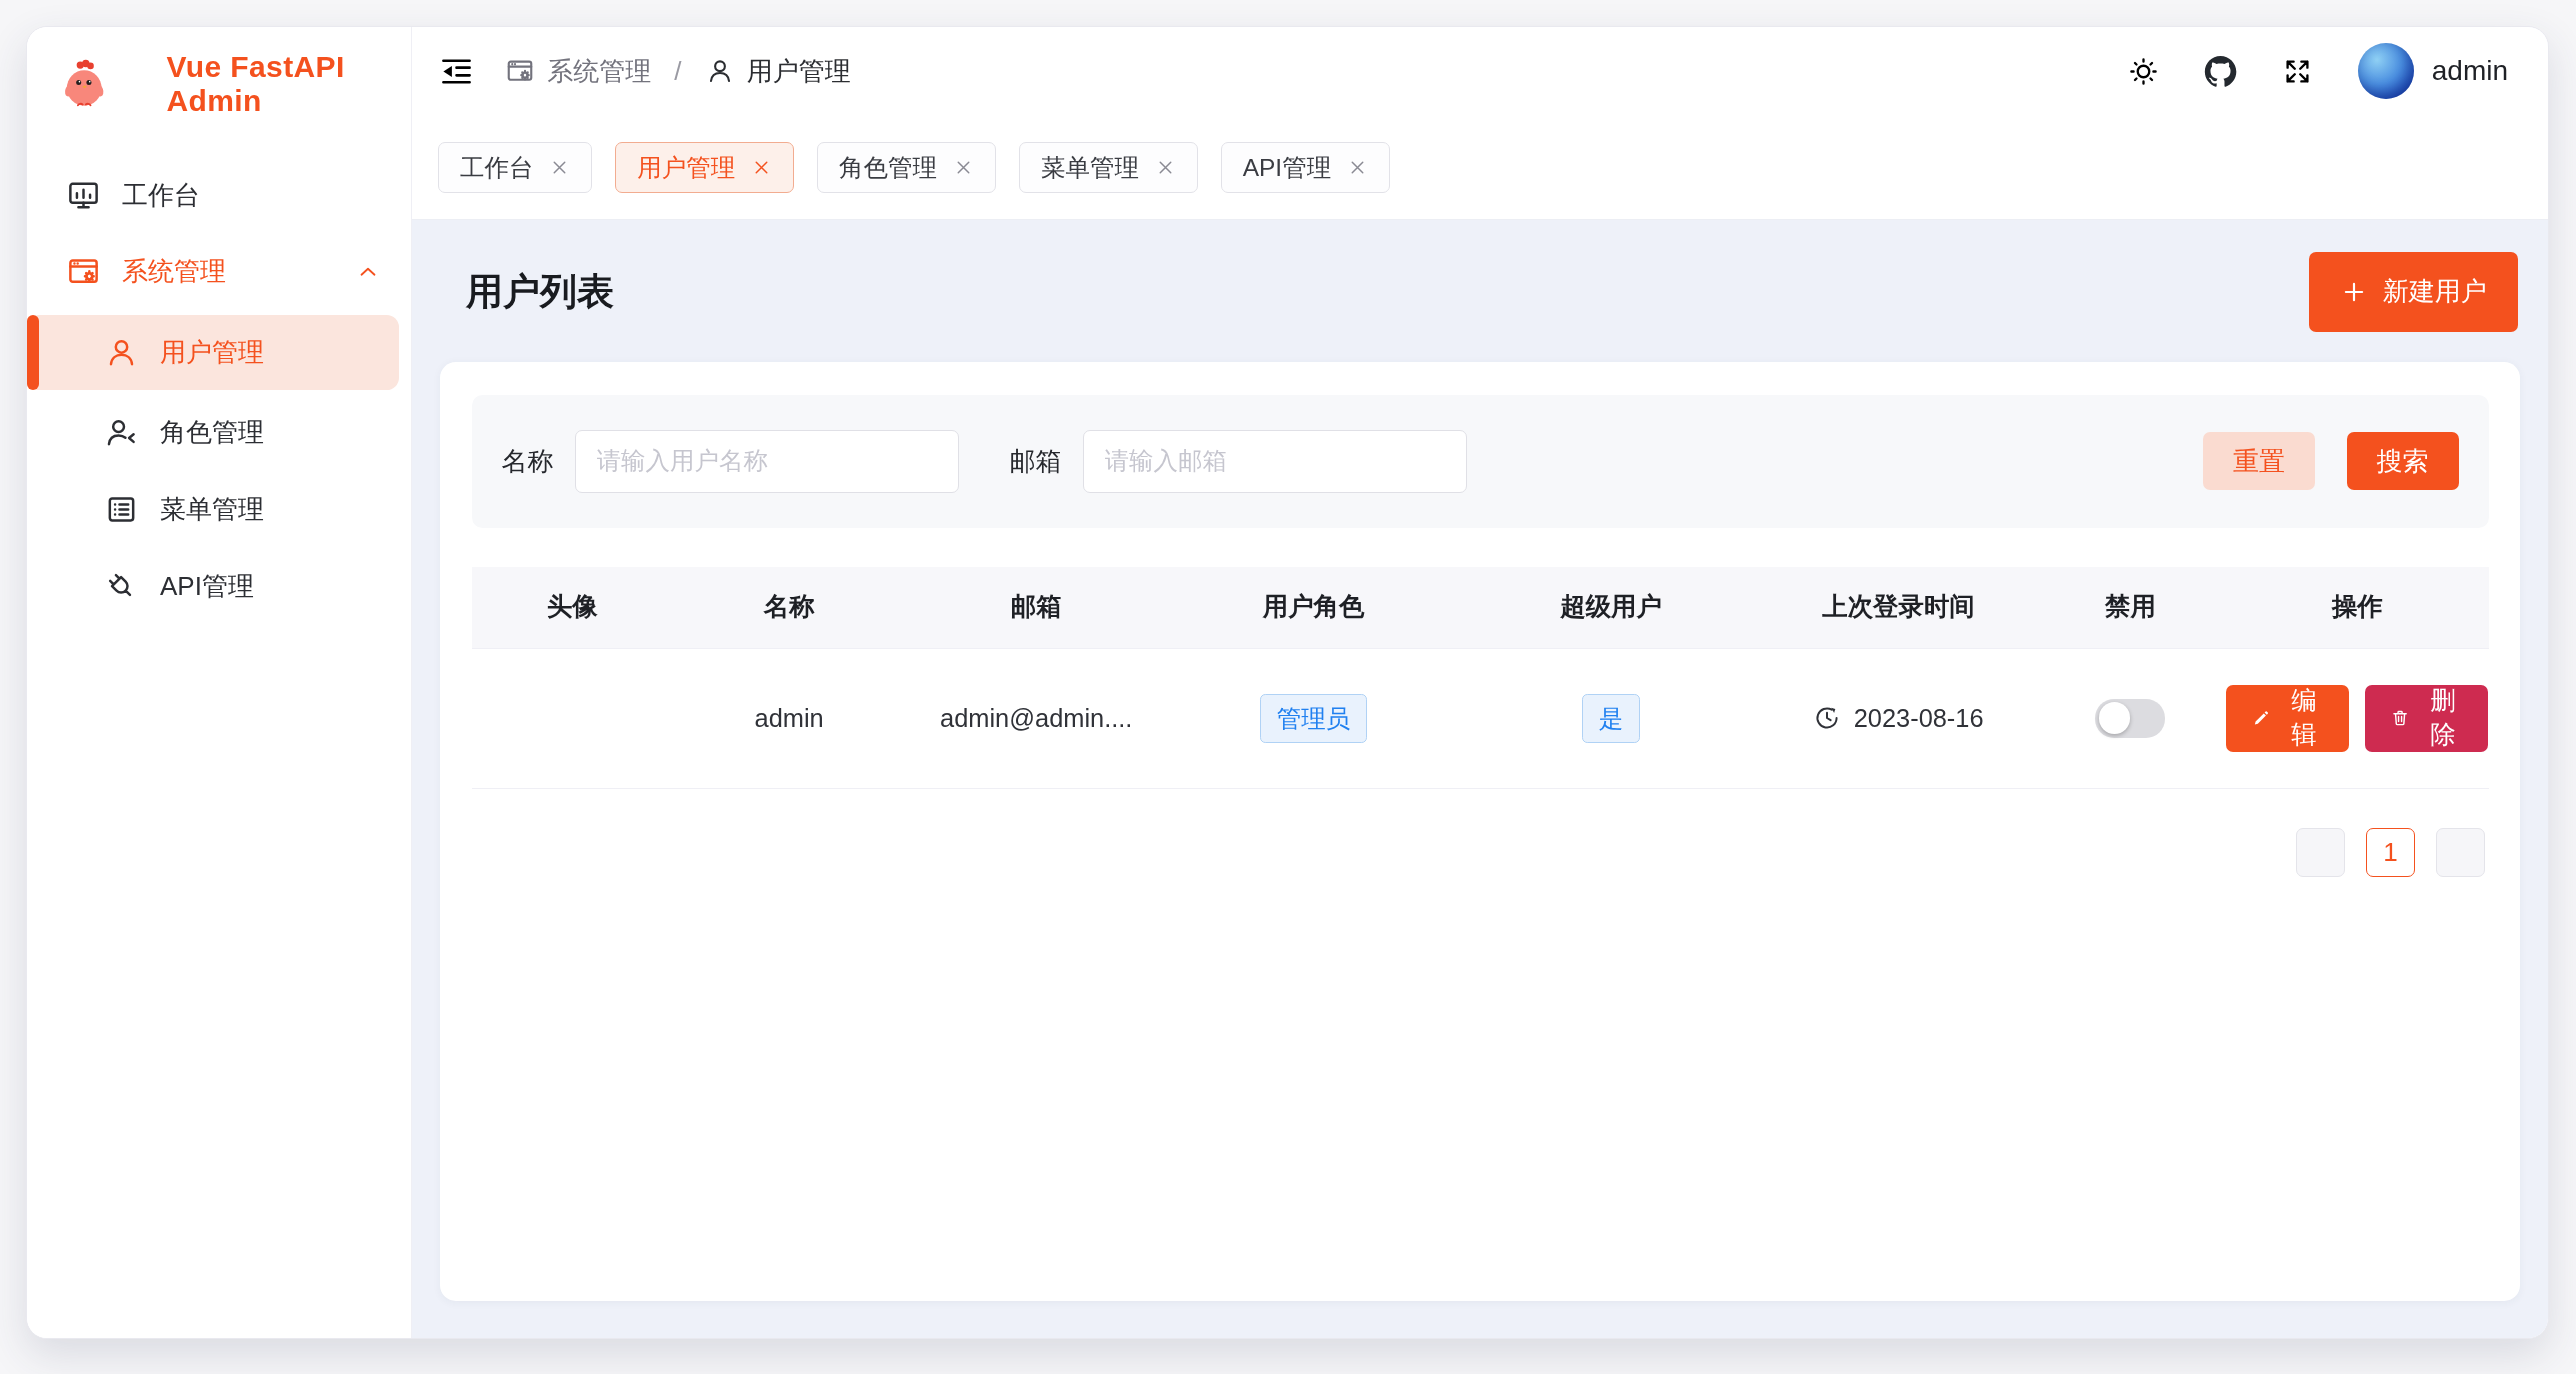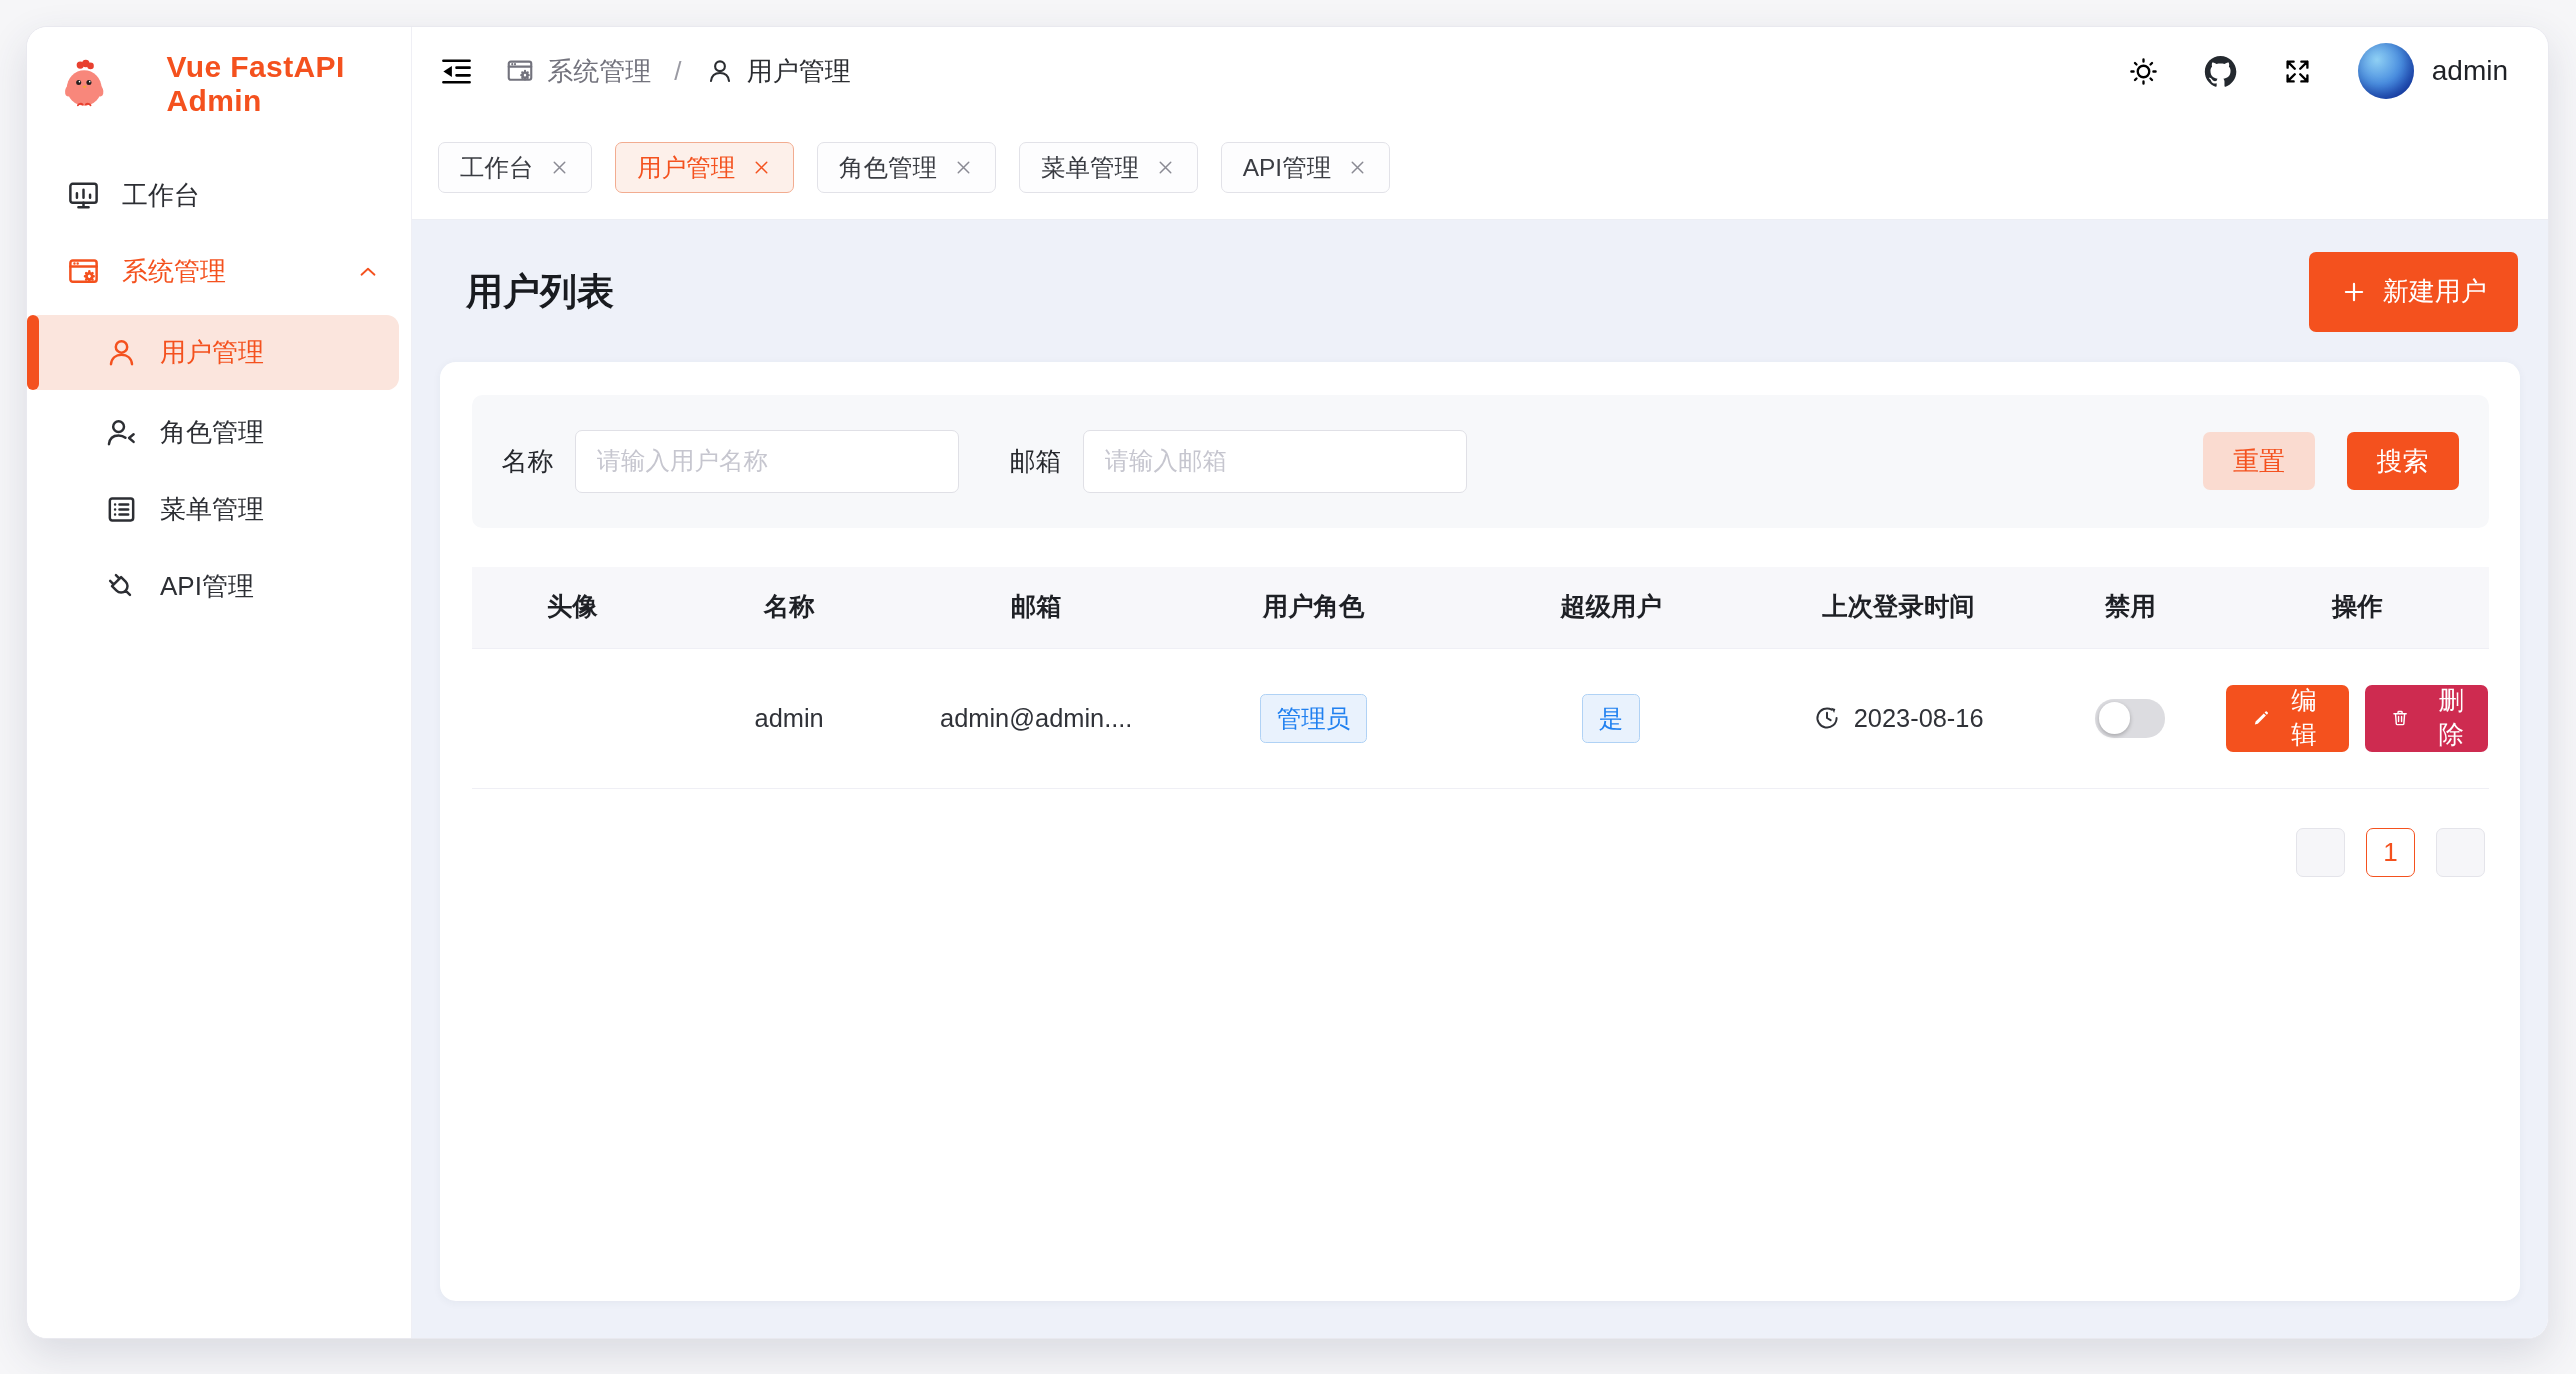--- a/index.html
+++ b/index.html
@@ -113,21 +113,21 @@
   }
   .lastlogin { gap:12.3px; }
   .lastlogin svg { width:28px; height:28px; }
   .switch { width:70px; height:39px; border-radius:19px; background:#dcdce0; position:relative; cursor:pointer; }
   .switch .knob {
     position:absolute; left:3.5px; top:3.5px; width:31.5px; height:31.5px; border-radius:50%;
     background:#fff; box-shadow:0 1.8px 4.4px rgba(0,0,0,.25);
   }
   .btn-edit, .btn-delete { height:67px; padding:0 24.5px; gap:12.3px; color:#fff; font-size:25.4px; border-radius:7px; }
   .btn-edit { background:#F4511E; }
-  .btn-delete { background:#CE2B50; margin-left:15.8px;text-align:right; }
+  .btn-delete { background:#CE2B50; margin-left:15.8px; }
   .btn-edit svg, .btn-delete svg { width:24.5px; height:24.5px; }
   
   .pagination { margin-top:39px; display:flex; justify-content:flex-end; align-items:center; gap:21px; padding-right:3.5px; }
   .p-btn {
     width:49px; height:49px; border-radius:7px; background:#f6f6f9; border:0.9px solid #e4e4ea;
     display:flex; align-items:center; justify-content:center; cursor:pointer;
   }
   .p-btn svg { width:23px; height:23px; }
   .p-btn.prev svg { stroke:#c9c9cf; }
   .p-btn.next svg { stroke:#8e8e96; }

